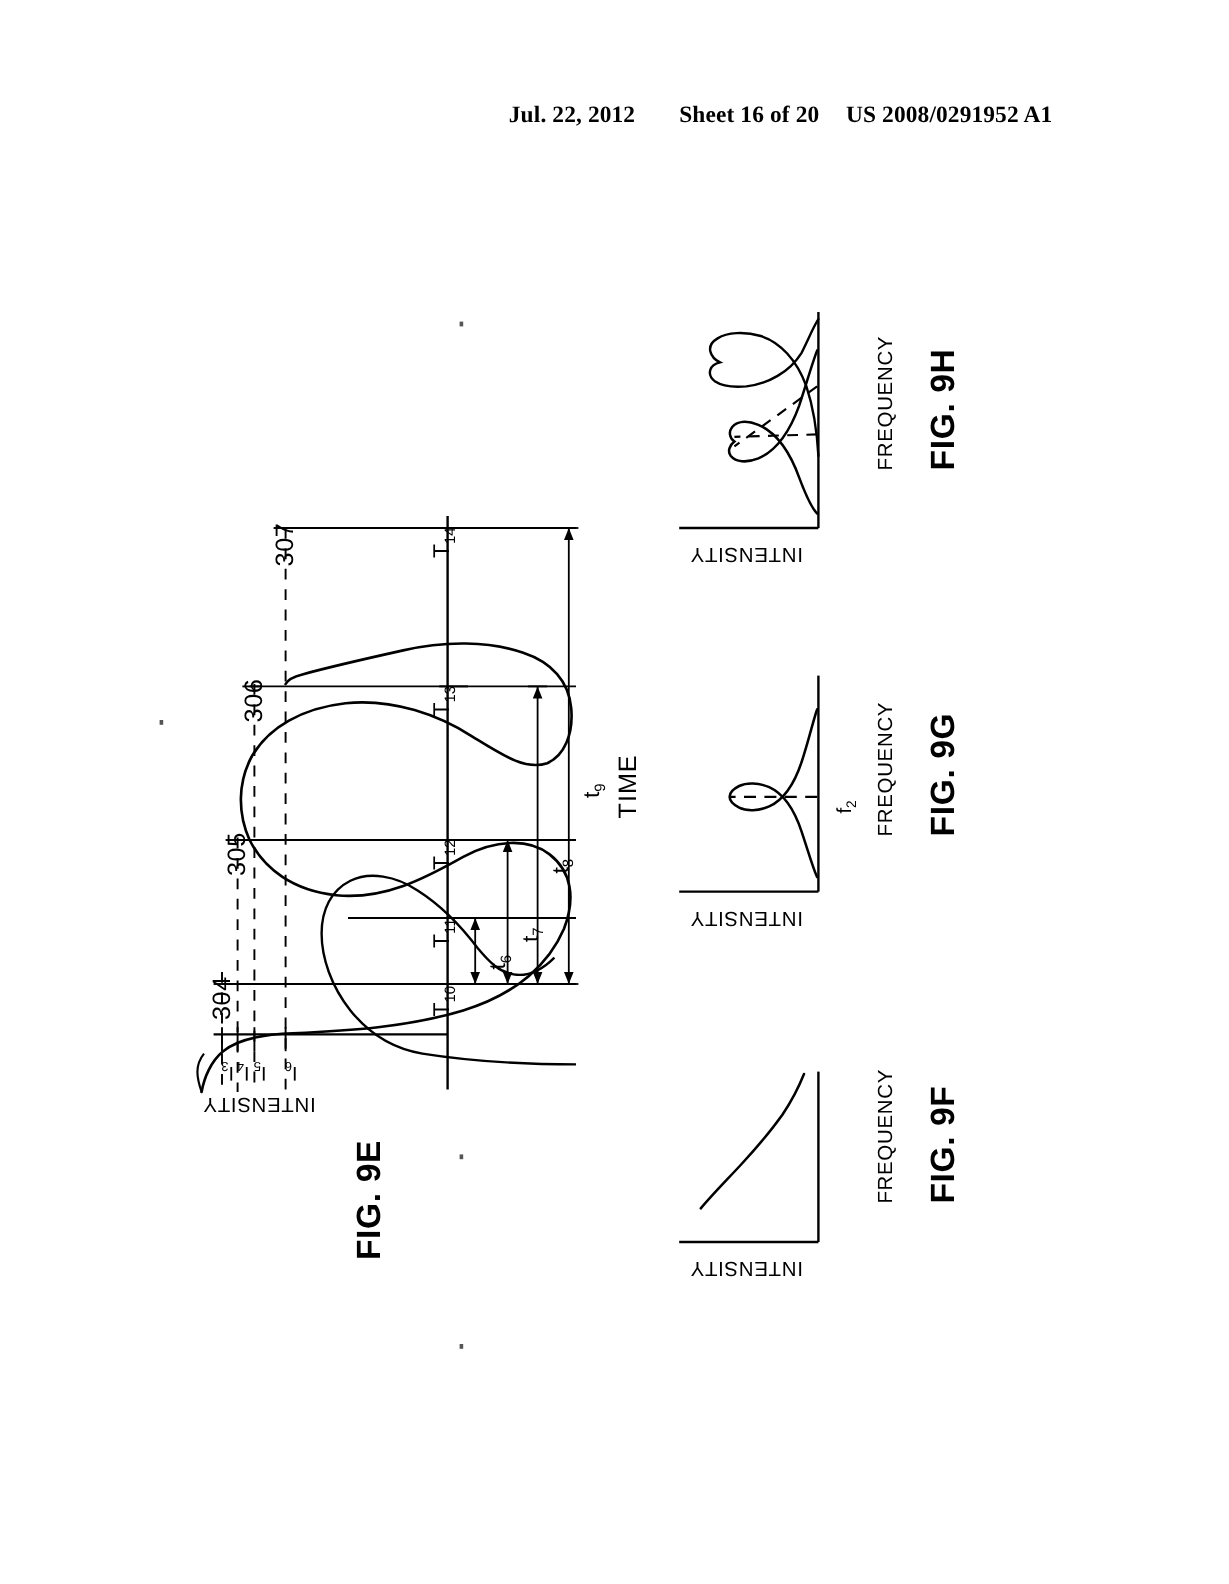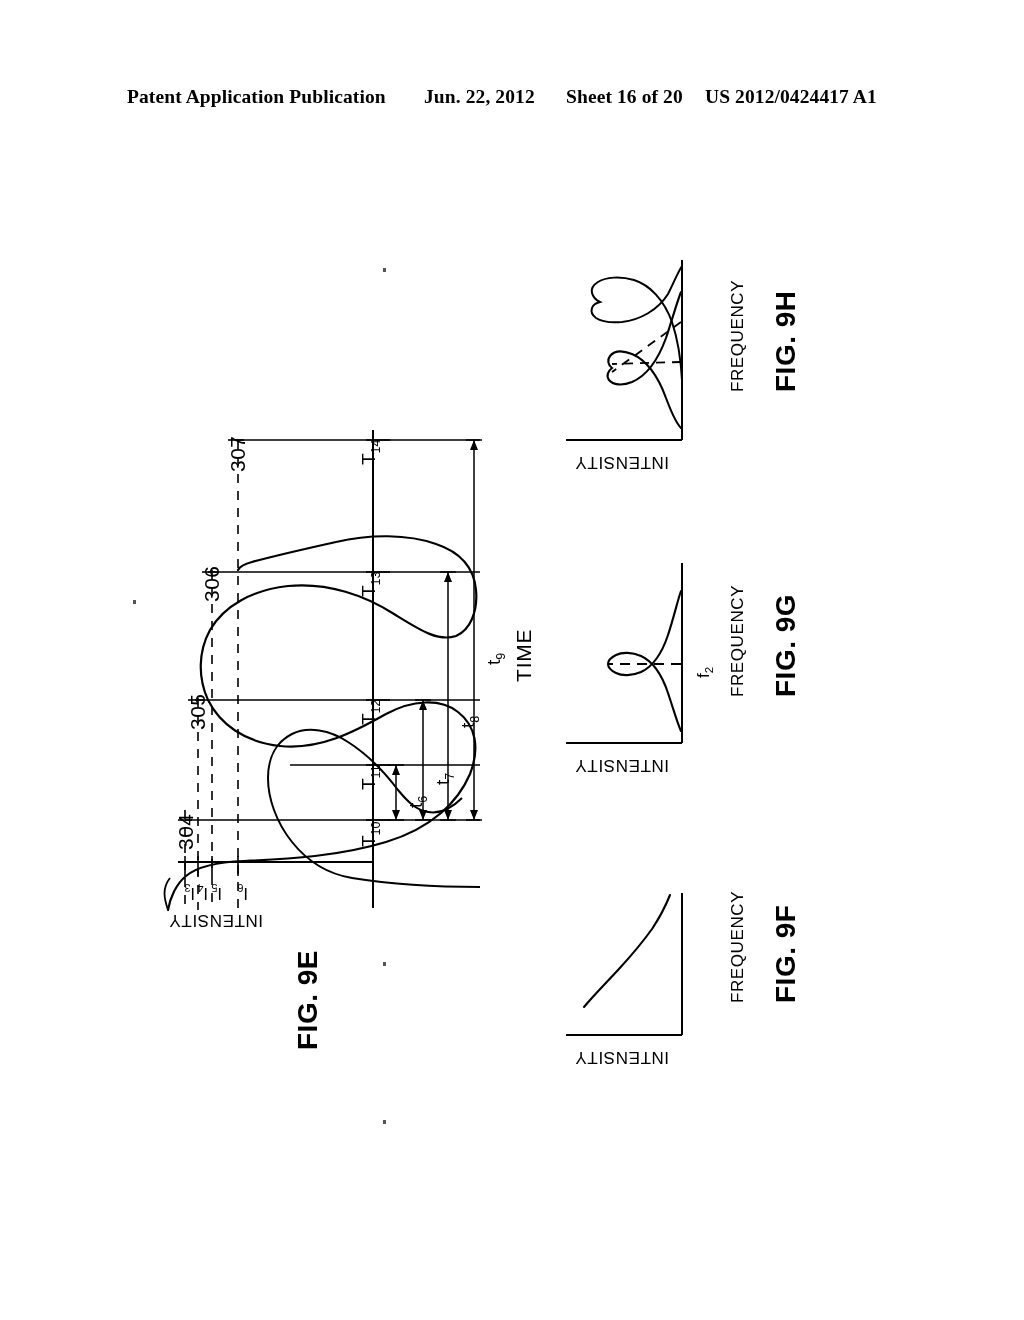--- a/index.html
+++ b/index.html
@@ -88,24 +88,23 @@
     width: 3px;
     height: 4px;
     background: #555;
   }
   svg { display: block; overflow: visible; }
 </style>
 </head>
 <body>
 
 <div id="page-header">
-  <span class="hdr-pub">Patent Application Publication</span>
-  <span class="hdr-date">Jun. 22, 2012</span>
+  <span class="hdr-date">Jul. 22, 2012</span>
   <span class="hdr-sheet">Sheet 16 of 20</span>
-  <span class="hdr-num">US 2012/0424417 A1</span>
+  <span class="hdr-num">US 2008/0291952 A1</span>
 </div>
 
 <div class="speck" style="left:383px; top:268px;"></div>
 <div class="speck" style="left:383px; top:962px;"></div>
 <div class="speck" style="left:383px; top:1120px;"></div>
 <div class="speck" style="left:133px; top:600px;"></div>
 
 <div class="fig" id="fig-9e" style="left:140px; top:250px; width:420px; height:880px;">
 
   <svg width="420" height="880" viewBox="0 0 420 880">

